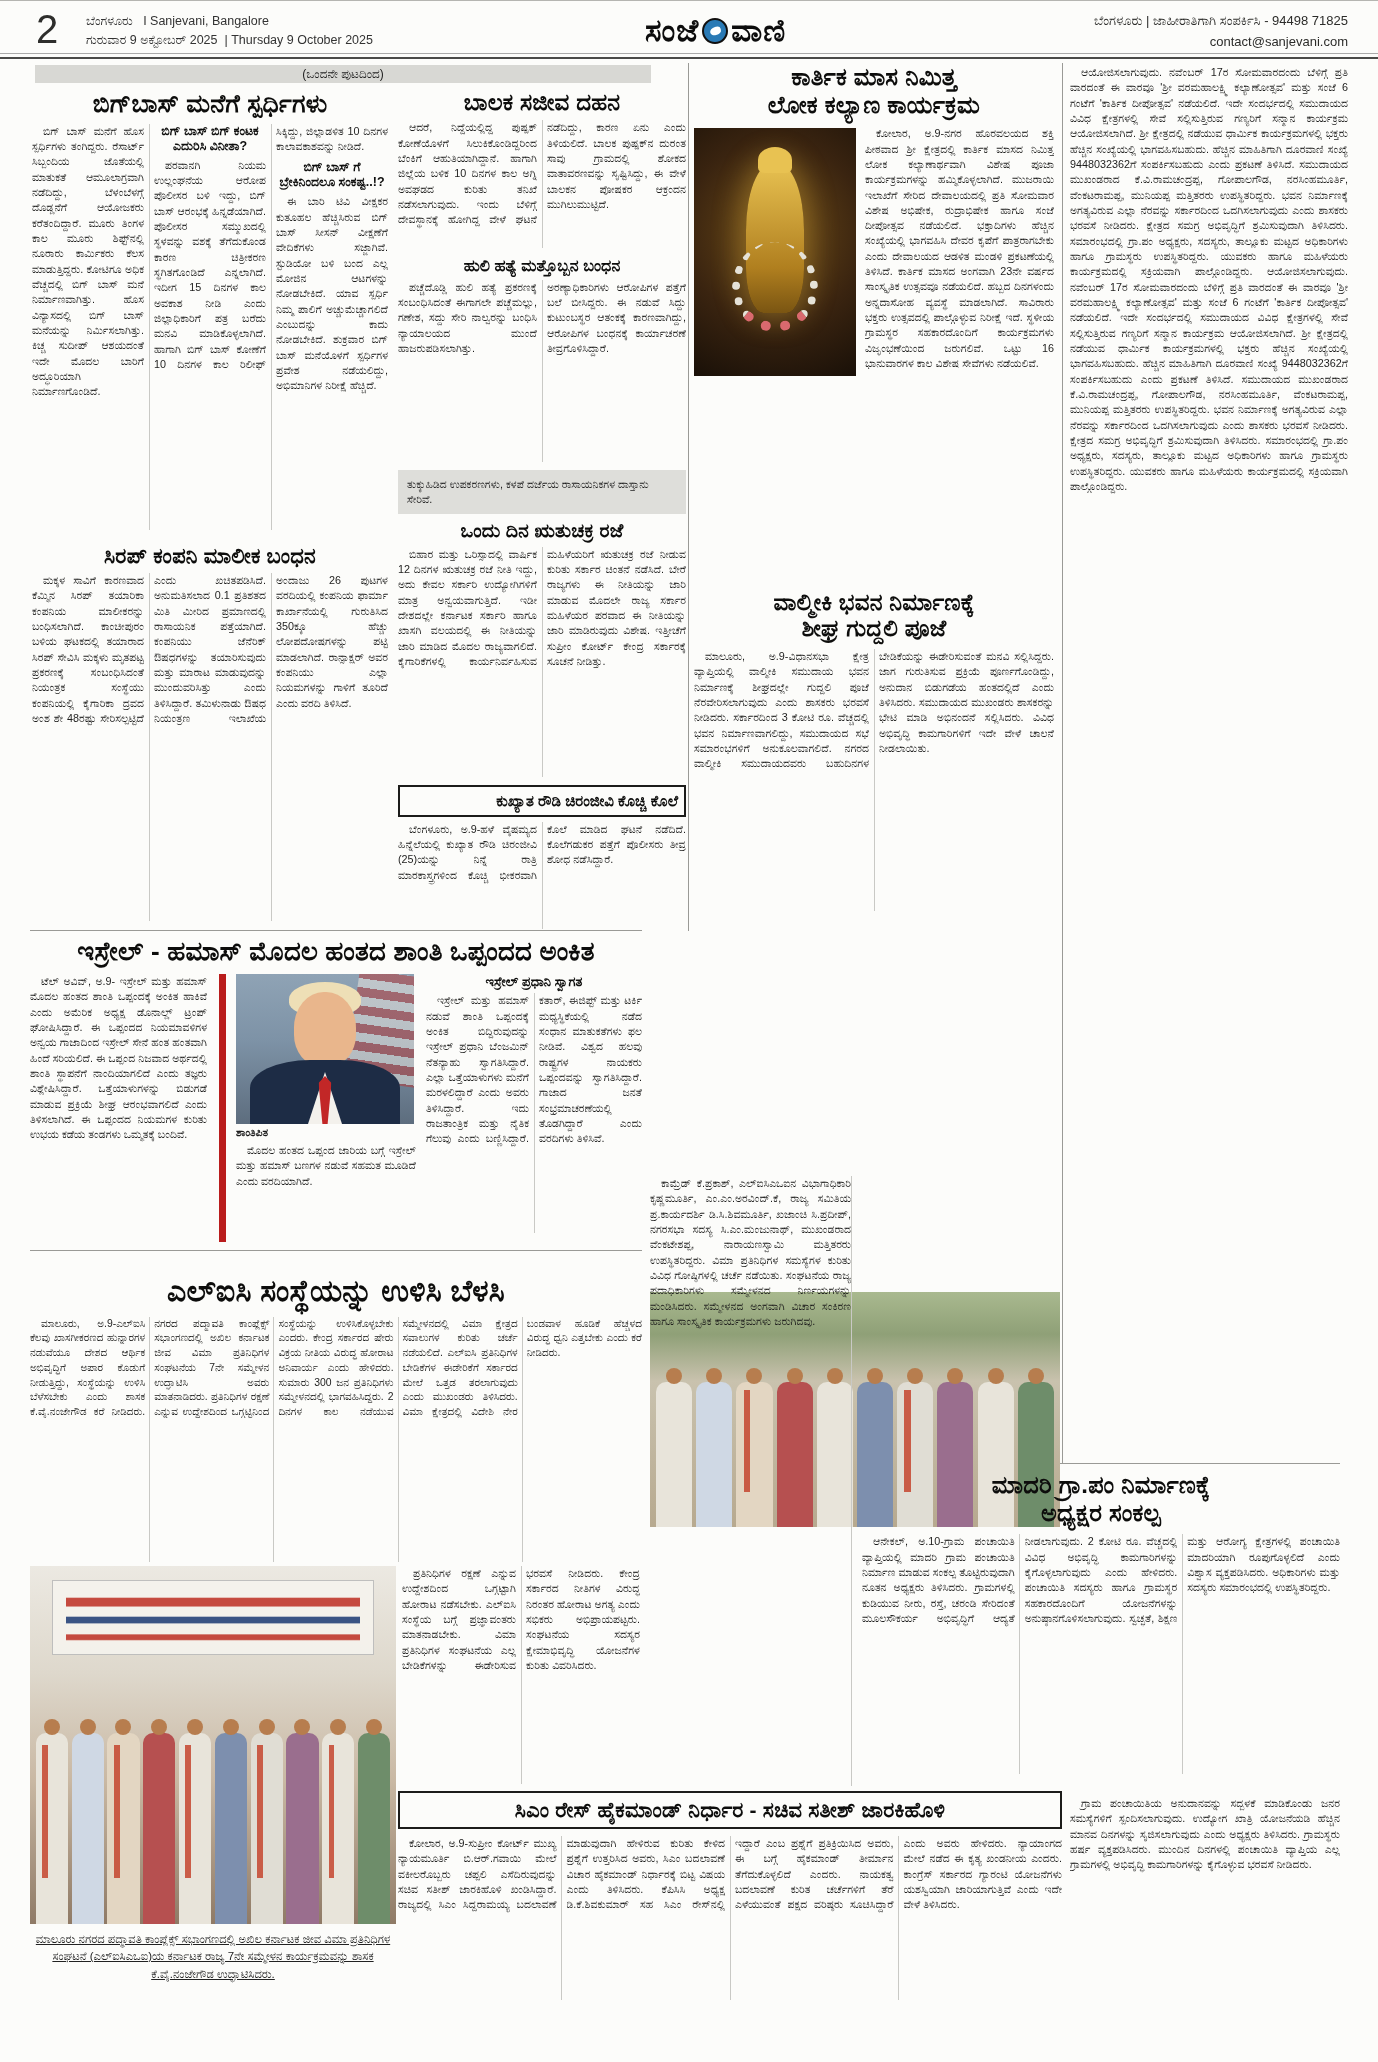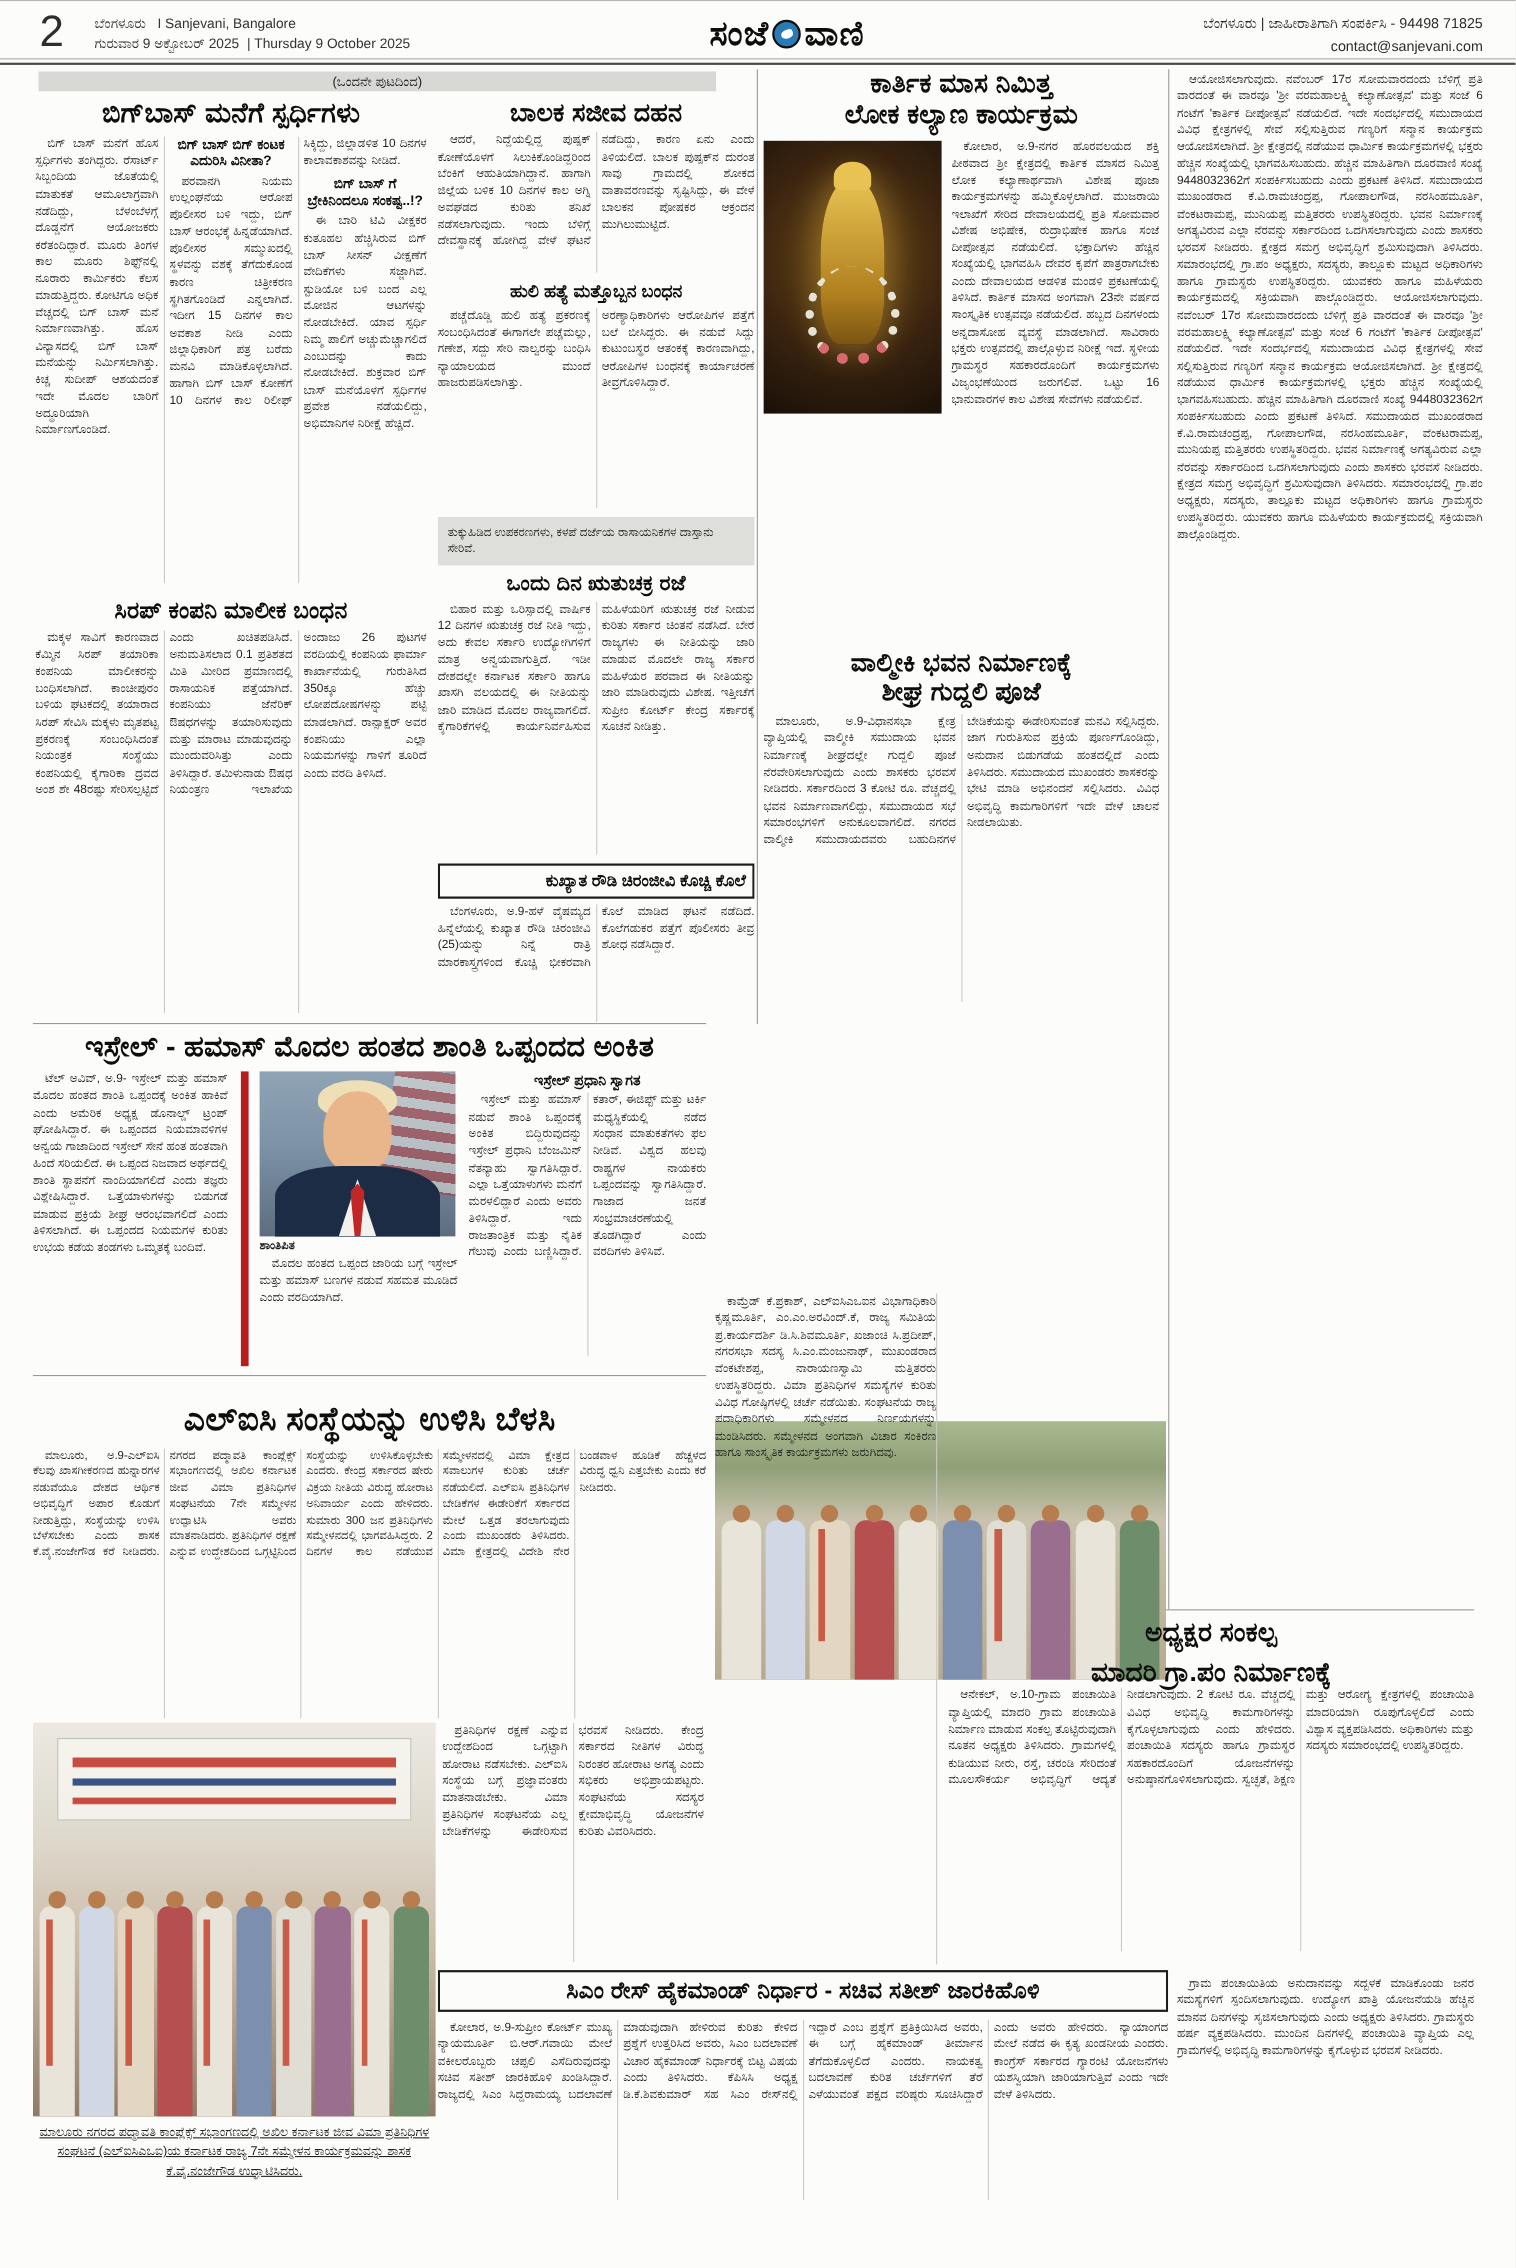--- a/index.html
+++ b/index.html
@@ -244,22 +244,22 @@
       <span class="person"></span>
       <span class="person"></span>
     </div>
   </div>
 
   <div class="abs body-txt" style="left:650px; top:1175px; width:202px; height:610px; border-right:1px solid #c9c9c5; padding-right:0;">
     <p>ಕಾಮ್ರೆಡ್ ಕೆ.ಪ್ರಕಾಶ್, ಎಲ್‌ಐಸಿಎಒಐನ ವಿಭಾಗಾಧಿಕಾರಿ ಕೃಷ್ಣಮೂರ್ತಿ, ಎಂ.ಎಂ.ಅರವಿಂದ್.ಕೆ, ರಾಜ್ಯ ಸಮಿತಿಯ ಪ್ರ.ಕಾರ್ಯದರ್ಶಿ ಡಿ.ಸಿ.ಶಿವಮೂರ್ತಿ, ಖಜಾಂಚಿ ಸಿ.ಪ್ರದೀಪ್, ನಗರಸಭಾ ಸದಸ್ಯ ಸಿ.ಎಂ.ಮಂಜುನಾಥ್, ಮುಖಂಡರಾದ ವೆಂಕಟೇಶಪ್ಪ, ನಾರಾಯಣಸ್ವಾಮಿ ಮತ್ತಿತರರು ಉಪಸ್ಥಿತರಿದ್ದರು. ವಿಮಾ ಪ್ರತಿನಿಧಿಗಳ ಸಮಸ್ಯೆಗಳ ಕುರಿತು ವಿವಿಧ ಗೋಷ್ಠಿಗಳಲ್ಲಿ ಚರ್ಚೆ ನಡೆಯಿತು. ಸಂಘಟನೆಯ ರಾಜ್ಯ ಪದಾಧಿಕಾರಿಗಳು ಸಮ್ಮೇಳನದ ನಿರ್ಣಯಗಳನ್ನು ಮಂಡಿಸಿದರು. ಸಮ್ಮೇಳನದ ಅಂಗವಾಗಿ ವಿಚಾರ ಸಂಕಿರಣ ಹಾಗೂ ಸಾಂಸ್ಕೃತಿಕ ಕಾರ್ಯಕ್ರಮಗಳು ಜರುಗಿದವು.</p>
   </div>
 
   <div class="abs" style="left:862px; top:1470px; width:478px; height:318px; overflow:hidden;">
+    <div class="hl" style="font-size:24px;">ಮಾದರಿ ಗ್ರಾ.ಪಂ ನಿರ್ಮಾಣಕ್ಕೆ</div>
     <div class="hl" style="font-size:24px; margin-bottom:8px;">ಅಧ್ಯಕ್ಷರ ಸಂಕಲ್ಪ</div>
-    <div class="hl" style="font-size:24px;">ಮಾದರಿ ಗ್ರಾ.ಪಂ ನಿರ್ಮಾಣಕ್ಕೆ</div>
     <div class="body-txt cols3" style="height:240px;">
         <p>ಆನೇಕಲ್, ಅ.10-ಗ್ರಾಮ ಪಂಚಾಯಿತಿ ವ್ಯಾಪ್ತಿಯಲ್ಲಿ ಮಾದರಿ ಗ್ರಾಮ ಪಂಚಾಯಿತಿ ನಿರ್ಮಾಣ ಮಾಡುವ ಸಂಕಲ್ಪ ತೊಟ್ಟಿರುವುದಾಗಿ ನೂತನ ಅಧ್ಯಕ್ಷರು ತಿಳಿಸಿದರು. ಗ್ರಾಮಗಳಲ್ಲಿ ಕುಡಿಯುವ ನೀರು, ರಸ್ತೆ, ಚರಂಡಿ ಸೇರಿದಂತೆ ಮೂಲಸೌಕರ್ಯ ಅಭಿವೃದ್ಧಿಗೆ ಆದ್ಯತೆ ನೀಡಲಾಗುವುದು. 2 ಕೋಟಿ ರೂ. ವೆಚ್ಚದಲ್ಲಿ ವಿವಿಧ ಅಭಿವೃದ್ಧಿ ಕಾಮಗಾರಿಗಳನ್ನು ಕೈಗೊಳ್ಳಲಾಗುವುದು ಎಂದು ಹೇಳಿದರು. ಪಂಚಾಯಿತಿ ಸದಸ್ಯರು ಹಾಗೂ ಗ್ರಾಮಸ್ಥರ ಸಹಕಾರದೊಂದಿಗೆ ಯೋಜನೆಗಳನ್ನು ಅನುಷ್ಠಾನಗೊಳಿಸಲಾಗುವುದು. ಸ್ವಚ್ಛತೆ, ಶಿಕ್ಷಣ ಮತ್ತು ಆರೋಗ್ಯ ಕ್ಷೇತ್ರಗಳಲ್ಲಿ ಪಂಚಾಯಿತಿ ಮಾದರಿಯಾಗಿ ರೂಪುಗೊಳ್ಳಲಿದೆ ಎಂದು ವಿಶ್ವಾಸ ವ್ಯಕ್ತಪಡಿಸಿದರು. ಅಧಿಕಾರಿಗಳು ಮತ್ತು ಸದಸ್ಯರು ಸಮಾರಂಭದಲ್ಲಿ ಉಪಸ್ಥಿತರಿದ್ದರು.</p>
       </div>
   </div>
   <div class="abs body-txt" style="left:1070px; top:1795px; width:270px; height:248px;">
     <p>ಗ್ರಾಮ ಪಂಚಾಯಿತಿಯ ಅನುದಾನವನ್ನು ಸದ್ಬಳಕೆ ಮಾಡಿಕೊಂಡು ಜನರ ಸಮಸ್ಯೆಗಳಿಗೆ ಸ್ಪಂದಿಸಲಾಗುವುದು. ಉದ್ಯೋಗ ಖಾತ್ರಿ ಯೋಜನೆಯಡಿ ಹೆಚ್ಚಿನ ಮಾನವ ದಿನಗಳನ್ನು ಸೃಜಿಸಲಾಗುವುದು ಎಂದು ಅಧ್ಯಕ್ಷರು ತಿಳಿಸಿದರು. ಗ್ರಾಮಸ್ಥರು ಹರ್ಷ ವ್ಯಕ್ತಪಡಿಸಿದರು. ಮುಂದಿನ ದಿನಗಳಲ್ಲಿ ಪಂಚಾಯಿತಿ ವ್ಯಾಪ್ತಿಯ ಎಲ್ಲ ಗ್ರಾಮಗಳಲ್ಲಿ ಅಭಿವೃದ್ಧಿ ಕಾಮಗಾರಿಗಳನ್ನು ಕೈಗೊಳ್ಳುವ ಭರವಸೆ ನೀಡಿದರು.</p>
   </div>
 
   <div class="abs body-txt" style="left:1070px; top:64px; width:278px; height:1396px;">
     <p>ಆಯೋಜಿಸಲಾಗುವುದು. ನವೆಂಬರ್ 17ರ ಸೋಮವಾರದಂದು ಬೆಳಿಗ್ಗೆ ಪ್ರತಿ ವಾರದಂತೆ ಈ ವಾರವೂ 'ಶ್ರೀ ವರಮಹಾಲಕ್ಷ್ಮಿ ಕಲ್ಯಾಣೋತ್ಸವ' ಮತ್ತು ಸಂಜೆ 6 ಗಂಟೆಗೆ 'ಕಾರ್ತಿಕ ದೀಪೋತ್ಸವ' ನಡೆಯಲಿದೆ. ಇದೇ ಸಂದರ್ಭದಲ್ಲಿ ಸಮುದಾಯದ ವಿವಿಧ ಕ್ಷೇತ್ರಗಳಲ್ಲಿ ಸೇವೆ ಸಲ್ಲಿಸುತ್ತಿರುವ ಗಣ್ಯರಿಗೆ ಸನ್ಮಾನ ಕಾರ್ಯಕ್ರಮ ಆಯೋಜಿಸಲಾಗಿದೆ. ಶ್ರೀ ಕ್ಷೇತ್ರದಲ್ಲಿ ನಡೆಯುವ ಧಾರ್ಮಿಕ ಕಾರ್ಯಕ್ರಮಗಳಲ್ಲಿ ಭಕ್ತರು ಹೆಚ್ಚಿನ ಸಂಖ್ಯೆಯಲ್ಲಿ ಭಾಗವಹಿಸಬಹುದು. ಹೆಚ್ಚಿನ ಮಾಹಿತಿಗಾಗಿ ದೂರವಾಣಿ ಸಂಖ್ಯೆ 9448032362ಗೆ ಸಂಪರ್ಕಿಸಬಹುದು ಎಂದು ಪ್ರಕಟಣೆ ತಿಳಿಸಿದೆ. ಸಮುದಾಯದ ಮುಖಂಡರಾದ ಕೆ.ವಿ.ರಾಮಚಂದ್ರಪ್ಪ, ಗೋಪಾಲಗೌಡ, ನರಸಿಂಹಮೂರ್ತಿ, ವೆಂಕಟರಾಮಪ್ಪ, ಮುನಿಯಪ್ಪ ಮತ್ತಿತರರು ಉಪಸ್ಥಿತರಿದ್ದರು. ಭವನ ನಿರ್ಮಾಣಕ್ಕೆ ಅಗತ್ಯವಿರುವ ಎಲ್ಲಾ ನೆರವನ್ನು ಸರ್ಕಾರದಿಂದ ಒದಗಿಸಲಾಗುವುದು ಎಂದು ಶಾಸಕರು ಭರವಸೆ ನೀಡಿದರು. ಕ್ಷೇತ್ರದ ಸಮಗ್ರ ಅಭಿವೃದ್ಧಿಗೆ ಶ್ರಮಿಸುವುದಾಗಿ ತಿಳಿಸಿದರು. ಸಮಾರಂಭದಲ್ಲಿ ಗ್ರಾ.ಪಂ ಅಧ್ಯಕ್ಷರು, ಸದಸ್ಯರು, ತಾಲ್ಲೂಕು ಮಟ್ಟದ ಅಧಿಕಾರಿಗಳು ಹಾಗೂ ಗ್ರಾಮಸ್ಥರು ಉಪಸ್ಥಿತರಿದ್ದರು. ಯುವಕರು ಹಾಗೂ ಮಹಿಳೆಯರು ಕಾರ್ಯಕ್ರಮದಲ್ಲಿ ಸಕ್ರಿಯವಾಗಿ ಪಾಲ್ಗೊಂಡಿದ್ದರು. ಆಯೋಜಿಸಲಾಗುವುದು. ನವೆಂಬರ್ 17ರ ಸೋಮವಾರದಂದು ಬೆಳಿಗ್ಗೆ ಪ್ರತಿ ವಾರದಂತೆ ಈ ವಾರವೂ 'ಶ್ರೀ ವರಮಹಾಲಕ್ಷ್ಮಿ ಕಲ್ಯಾಣೋತ್ಸವ' ಮತ್ತು ಸಂಜೆ 6 ಗಂಟೆಗೆ 'ಕಾರ್ತಿಕ ದೀಪೋತ್ಸವ' ನಡೆಯಲಿದೆ. ಇದೇ ಸಂದರ್ಭದಲ್ಲಿ ಸಮುದಾಯದ ವಿವಿಧ ಕ್ಷೇತ್ರಗಳಲ್ಲಿ ಸೇವೆ ಸಲ್ಲಿಸುತ್ತಿರುವ ಗಣ್ಯರಿಗೆ ಸನ್ಮಾನ ಕಾರ್ಯಕ್ರಮ ಆಯೋಜಿಸಲಾಗಿದೆ. ಶ್ರೀ ಕ್ಷೇತ್ರದಲ್ಲಿ ನಡೆಯುವ ಧಾರ್ಮಿಕ ಕಾರ್ಯಕ್ರಮಗಳಲ್ಲಿ ಭಕ್ತರು ಹೆಚ್ಚಿನ ಸಂಖ್ಯೆಯಲ್ಲಿ ಭಾಗವಹಿಸಬಹುದು. ಹೆಚ್ಚಿನ ಮಾಹಿತಿಗಾಗಿ ದೂರವಾಣಿ ಸಂಖ್ಯೆ 9448032362ಗೆ ಸಂಪರ್ಕಿಸಬಹುದು ಎಂದು ಪ್ರಕಟಣೆ ತಿಳಿಸಿದೆ. ಸಮುದಾಯದ ಮುಖಂಡರಾದ ಕೆ.ವಿ.ರಾಮಚಂದ್ರಪ್ಪ, ಗೋಪಾಲಗೌಡ, ನರಸಿಂಹಮೂರ್ತಿ, ವೆಂಕಟರಾಮಪ್ಪ, ಮುನಿಯಪ್ಪ ಮತ್ತಿತರರು ಉಪಸ್ಥಿತರಿದ್ದರು. ಭವನ ನಿರ್ಮಾಣಕ್ಕೆ ಅಗತ್ಯವಿರುವ ಎಲ್ಲಾ ನೆರವನ್ನು ಸರ್ಕಾರದಿಂದ ಒದಗಿಸಲಾಗುವುದು ಎಂದು ಶಾಸಕರು ಭರವಸೆ ನೀಡಿದರು. ಕ್ಷೇತ್ರದ ಸಮಗ್ರ ಅಭಿವೃದ್ಧಿಗೆ ಶ್ರಮಿಸುವುದಾಗಿ ತಿಳಿಸಿದರು. ಸಮಾರಂಭದಲ್ಲಿ ಗ್ರಾ.ಪಂ ಅಧ್ಯಕ್ಷರು, ಸದಸ್ಯರು, ತಾಲ್ಲೂಕು ಮಟ್ಟದ ಅಧಿಕಾರಿಗಳು ಹಾಗೂ ಗ್ರಾಮಸ್ಥರು ಉಪಸ್ಥಿತರಿದ್ದರು. ಯುವಕರು ಹಾಗೂ ಮಹಿಳೆಯರು ಕಾರ್ಯಕ್ರಮದಲ್ಲಿ ಸಕ್ರಿಯವಾಗಿ ಪಾಲ್ಗೊಂಡಿದ್ದರು.</p>

